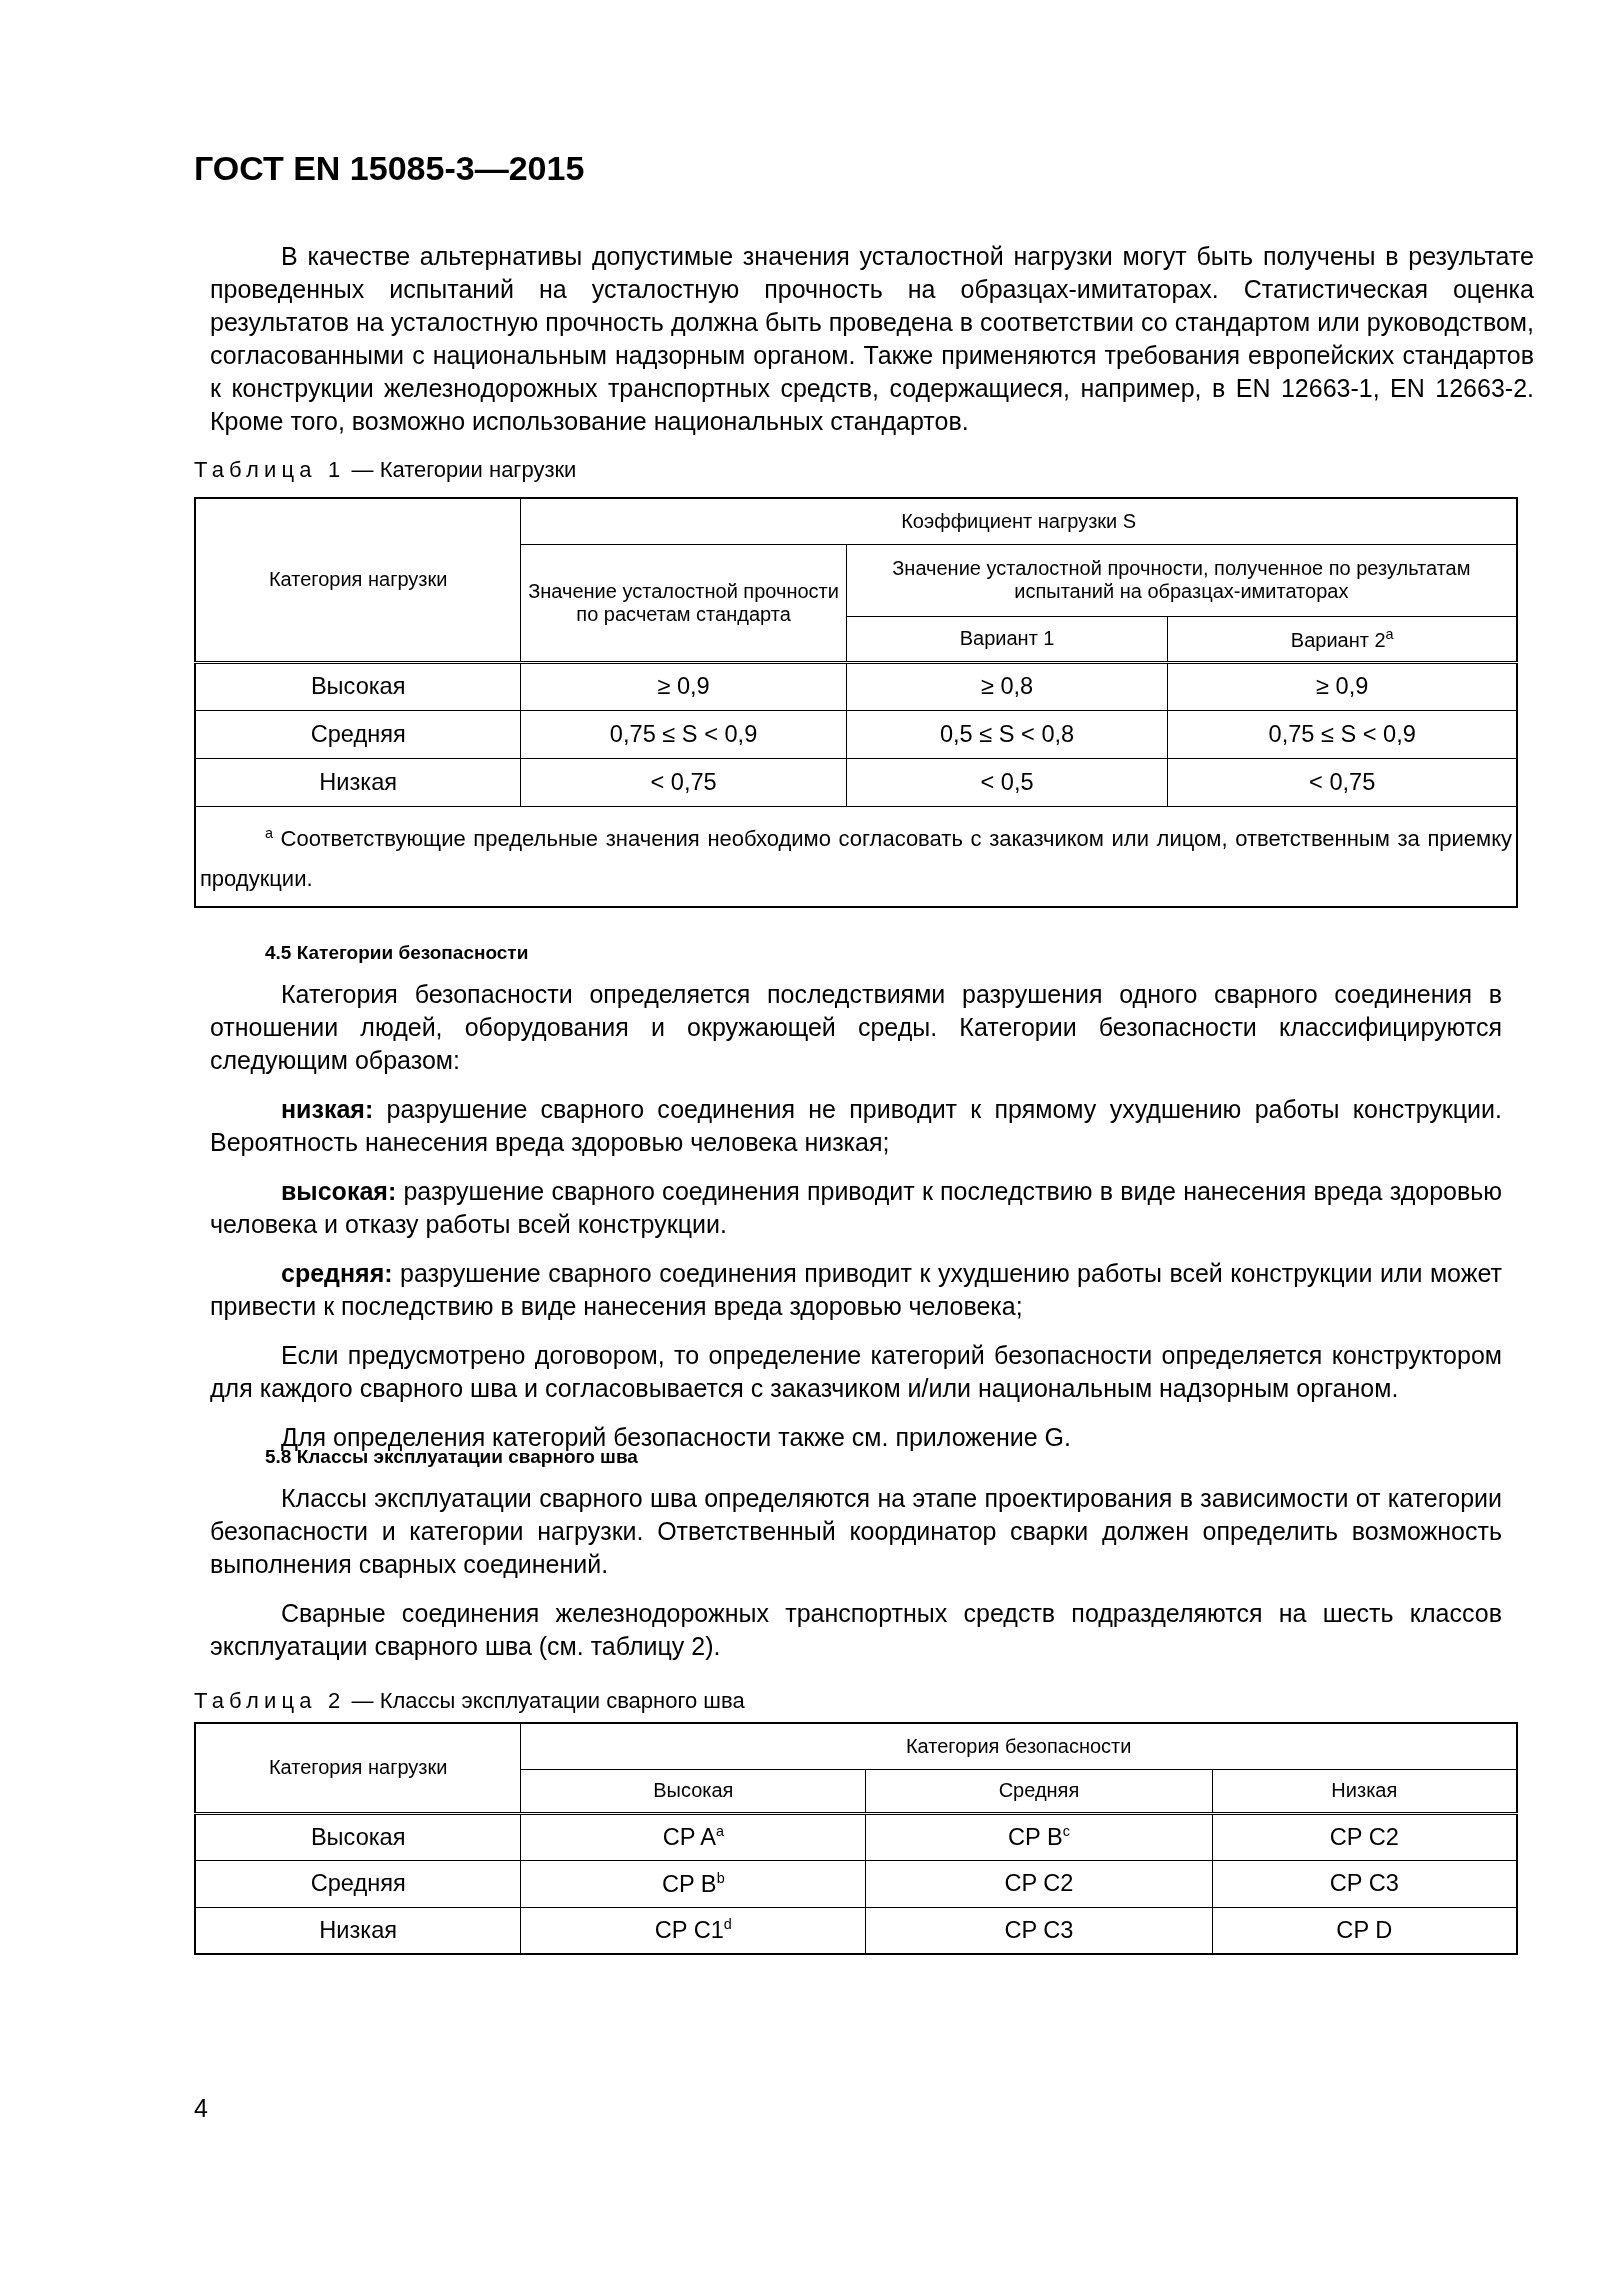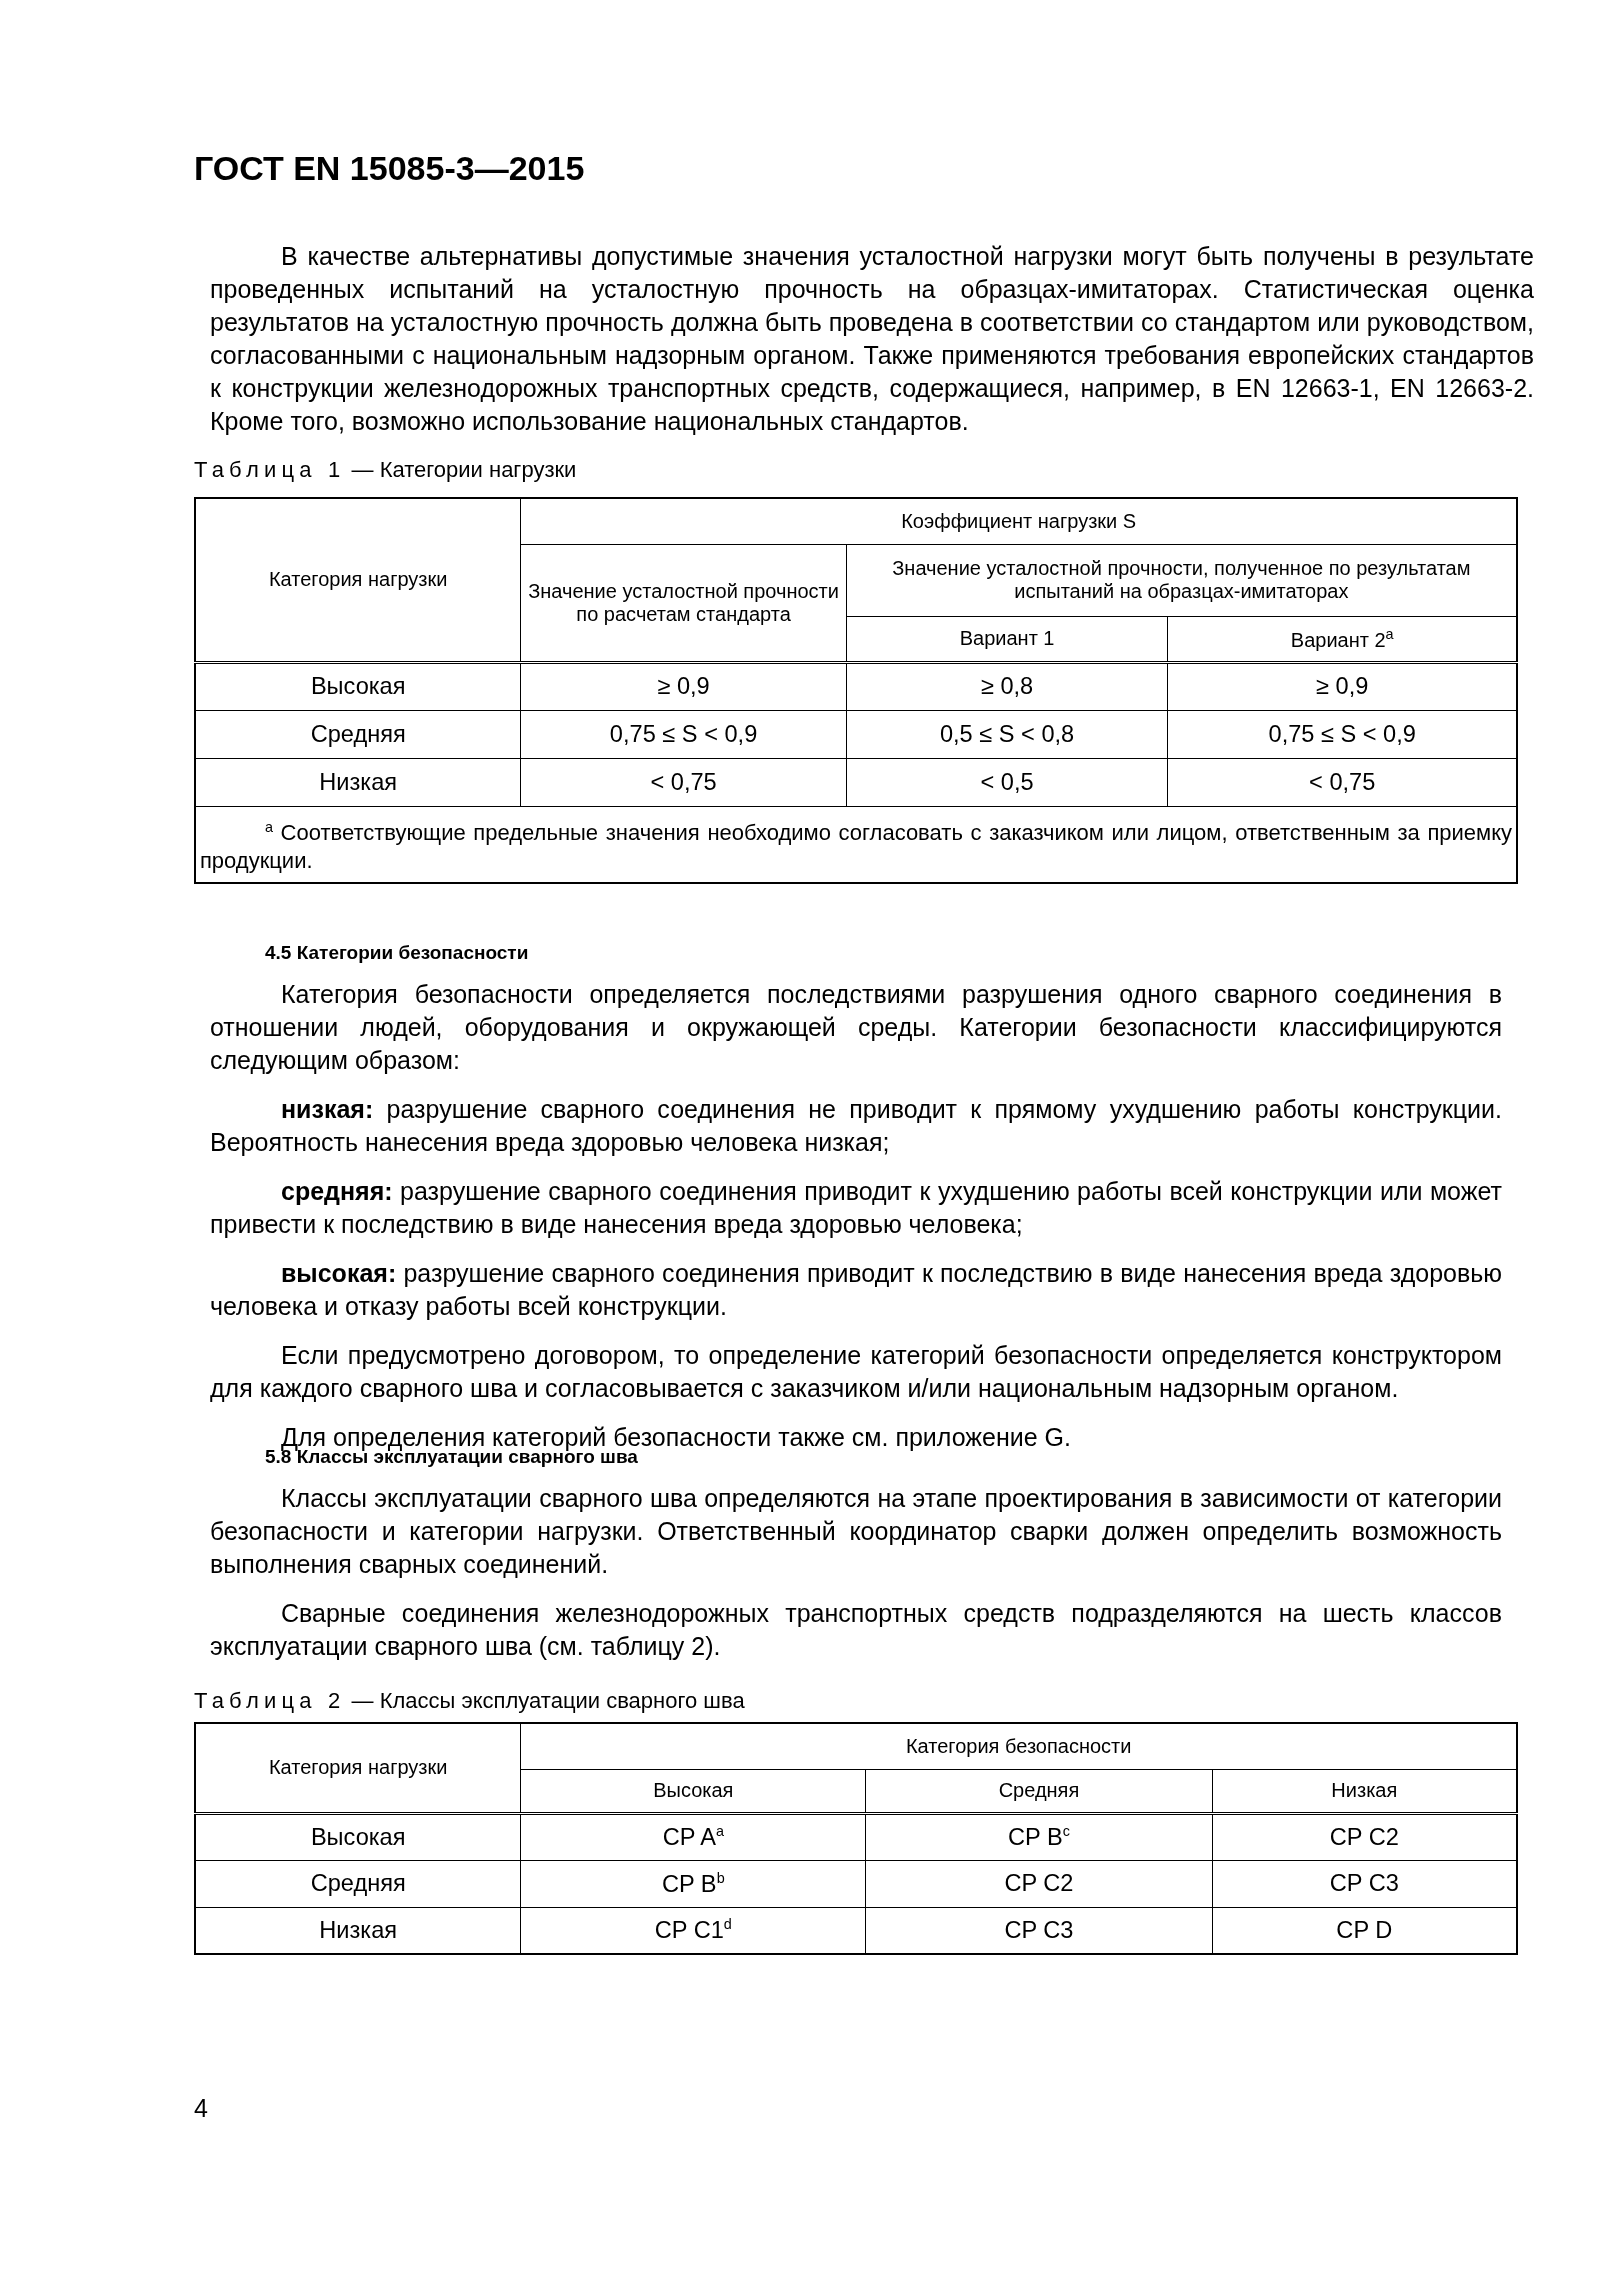--- a/index.html
+++ b/index.html
@@ -8,21 +8,21 @@
   .header { position: absolute; top: 149px; left: 0; font-weight: bold; font-size: 34px; }
   .para { font-size: 25px; line-height: 33px; text-align: justify; margin: 16px; }
   .indent { text-indent: 71px; }
   .caption { font-size: 22px; }
   .caption .spaced { letter-spacing: 5.2px; text-align: center; }
   table { border-collapse: collapse; width: 1324px; font-size: 20px; }
   td, th { border: 1.3px solid #000; text-align: center; vertical-align: middle; font-weight: normal; padding: 0 5.2px; }
   .outer { border: 2px solid #000; }
   .dbl td { border-top: 3.9px double #000; }
   .t-body td { font-size: 23.6px; }
-  .note { text-align: justify !important; padding: 6.5px 3.9px !important; line-height: 28px; font-size: 22px !important; }
+  .note { text-align: justify !important; padding: 6.5px 3.9px !important; line-height: 40px; font-size: 22px !important; }
   h3 { font-size: 19px; font-weight: bold; margin: 0; padding-left: 71px; }
   sup { font-size: 14.4px; }
   .footer { position: absolute; top: 2094px; left: 0; font-size: 25px; }
 </style>
 </head>
 <body>
 
 <div class="page">
   <div class="header">ГОСТ EN 15085-3—2015</div>
 
@@ -69,22 +69,22 @@
       <tr>
         <td colspan="4" class="note"><span style="padding-left:65px"></span><sup>a</sup><span> Соответствующие предельные значения необходимо согласовать с заказчиком или лицом, ответственным за приемку продукции.</span></td>
       </tr>
     </tbody>
   </table>
 
   <div style="position:absolute; top:942px; width:1324px;">
     <h3>4.5 Категории безопасности</h3>
     <p class="para indent" style="margin-top:14.4px;">Категория безопасности определяется последствиями разрушения одного сварного соединения в отношении людей, оборудования и окружающей среды. Категории безопасности классифицируются следующим образом:</p>
     <p class="para indent"><b>низкая:</b><span> разрушение сварного соединения не приводит к прямому ухудшению работы конструкции. Вероятность нанесения вреда здоровью человека низкая;</span></p>
+    <p class="para indent"><b>высокая:</b><span> разрушение сварного соединения приводит к последствию в виде нанесения вреда здоровью человека и отказу работы всей конструкции.</span></p>
     <p class="para indent"><b>средняя:</b><span> разрушение сварного соединения приводит к ухудшению работы всей конструкции или может привести к последствию в виде нанесения вреда здоровью человека;</span></p>
-    <p class="para indent"><b>высокая:</b><span> разрушение сварного соединения приводит к последствию в виде нанесения вреда здоровью человека и отказу работы всей конструкции.</span></p>
     <p class="para indent">Если предусмотрено договором, то определение категорий безопасности определяется конструктором для каждого сварного шва и согласовывается с заказчиком и/или национальным надзорным органом.</p>
     <p class="para indent">Для определения категорий безопасности также см. приложение G.</p>
   </div>
 
   <div style="position:absolute; top:1446px; width:1324px;">
     <h3>5.8 Классы эксплуатации сварного шва</h3>
     <p class="para indent" style="margin-top:14.4px;">Классы эксплуатации сварного шва определяются на этапе проектирования в зависимости от категории безопасности и категории нагрузки. Ответственный координатор сварки должен определить возможность выполнения сварных соединений.</p>
     <p class="para indent">Сварные соединения железнодорожных транспортных средств подразделяются на шесть классов эксплуатации сварного шва (см. таблицу 2).</p>
   </div>
 

